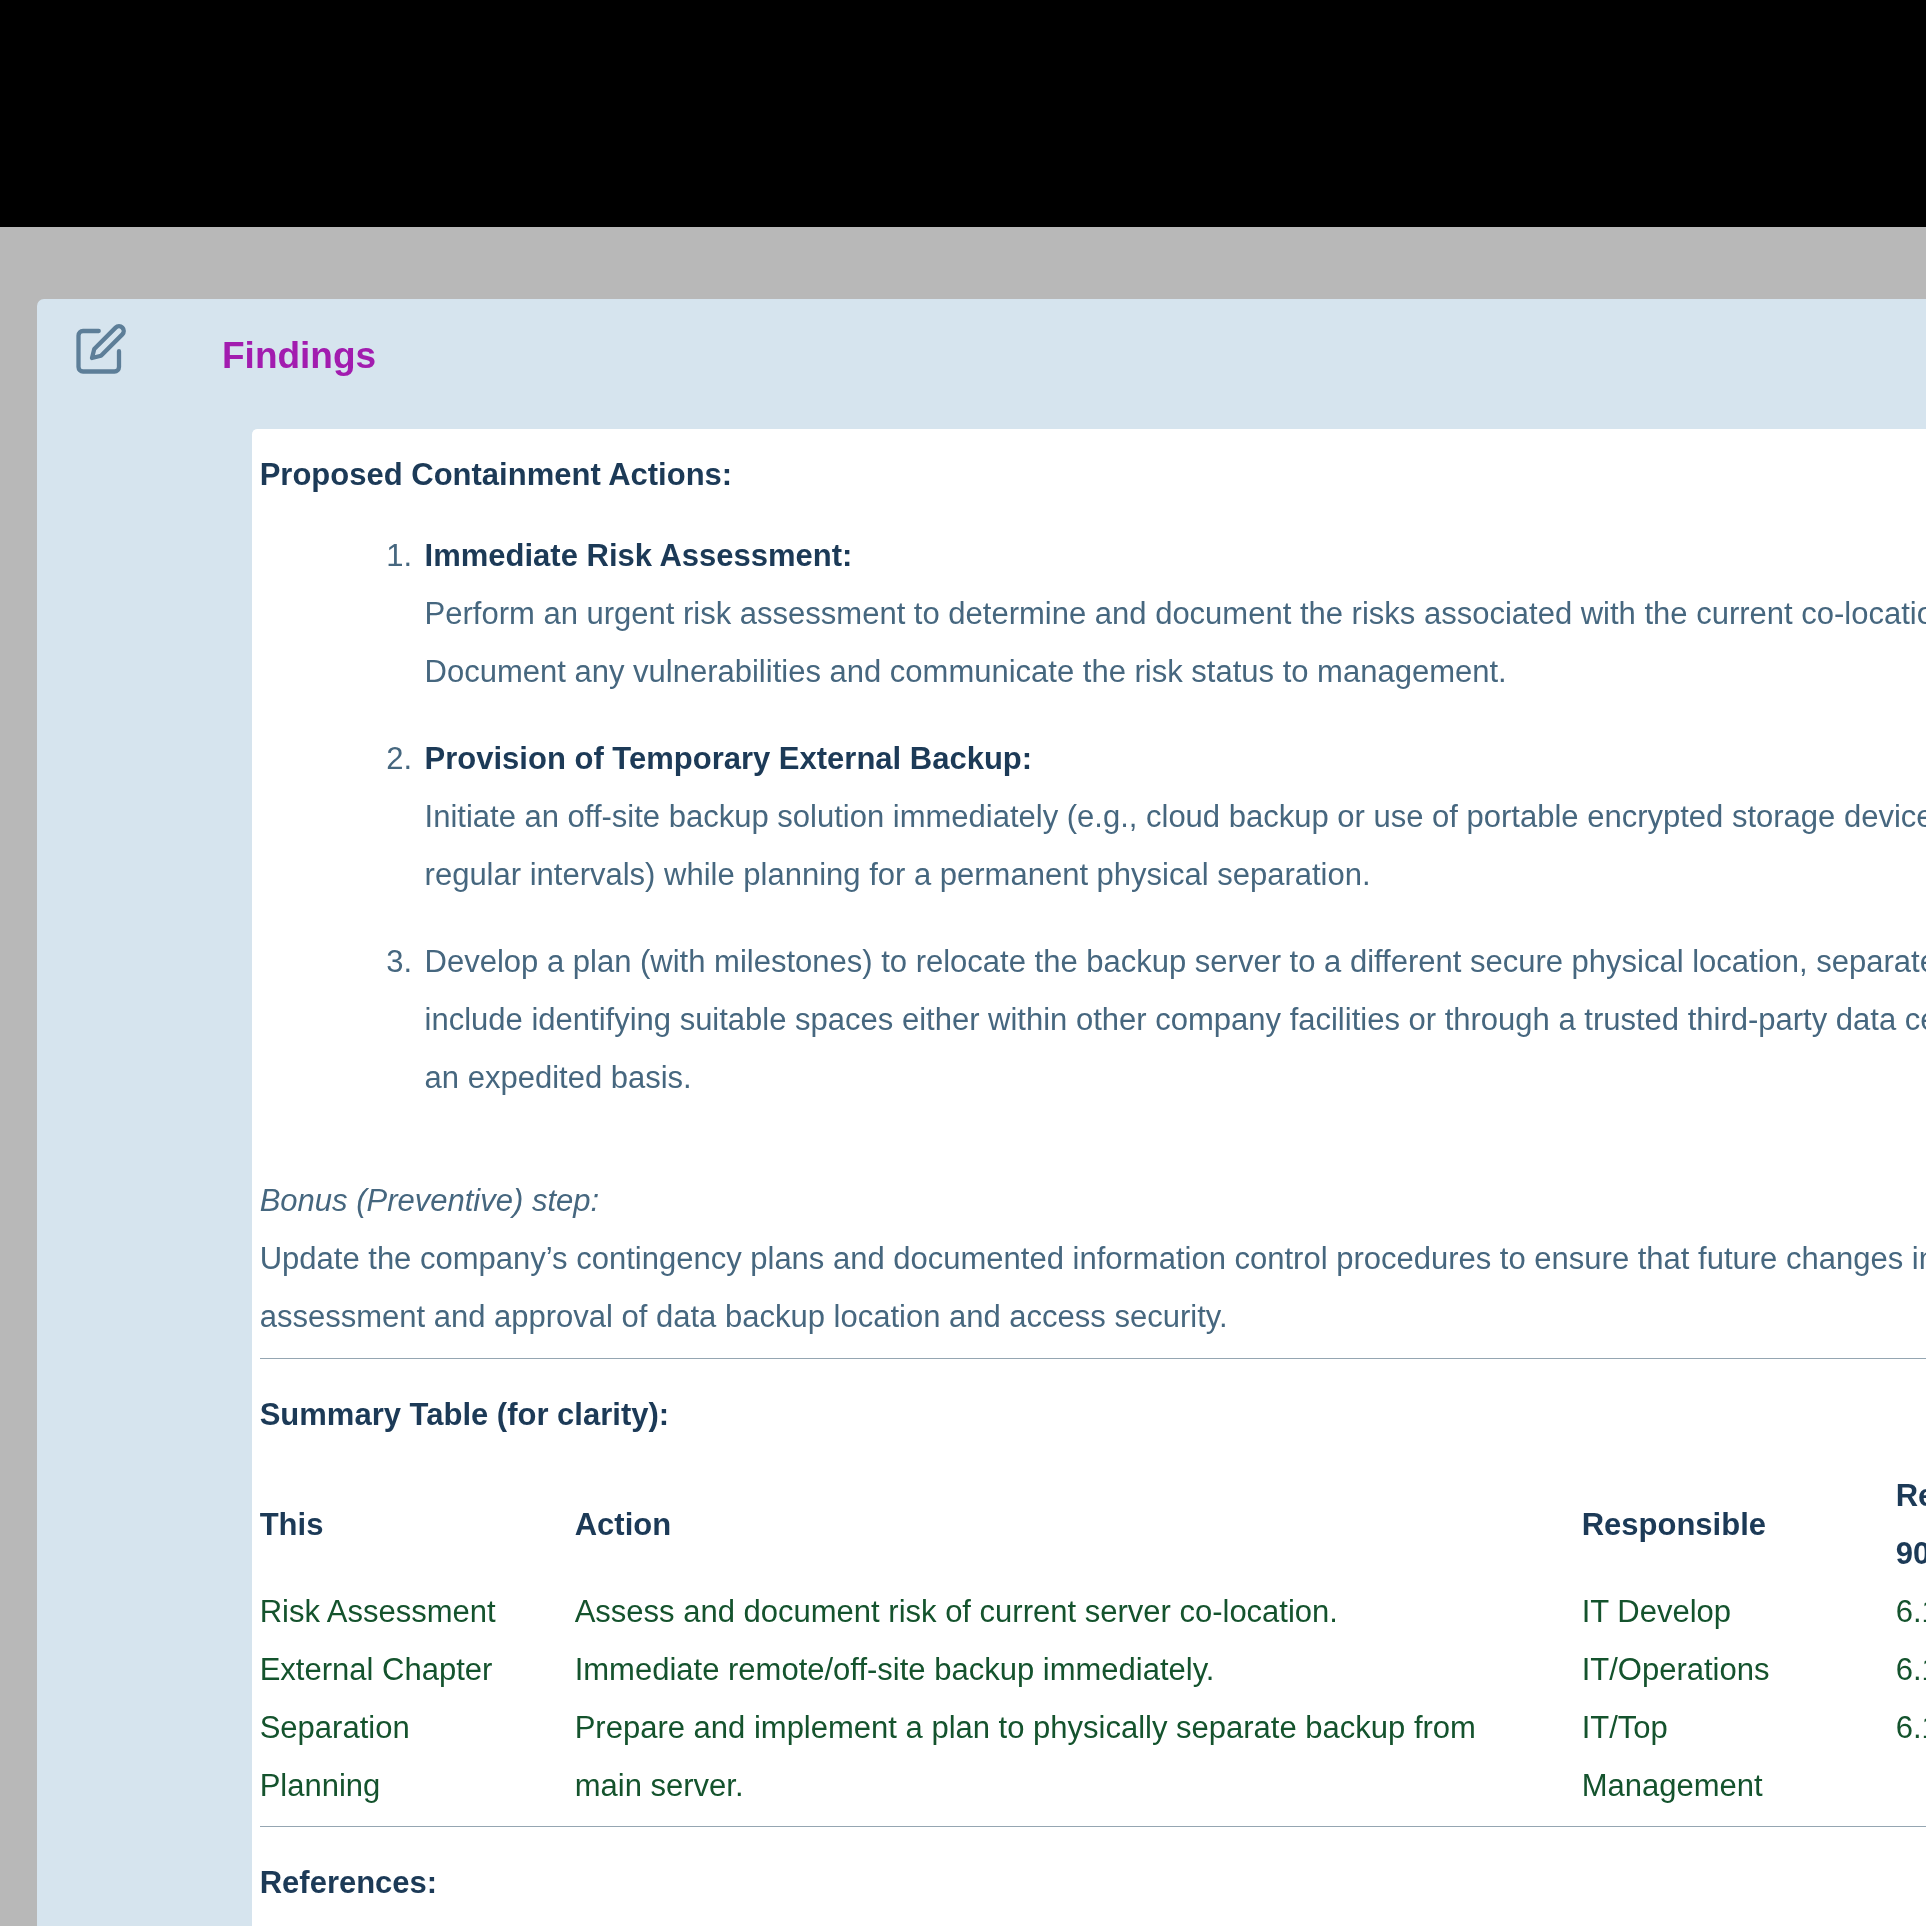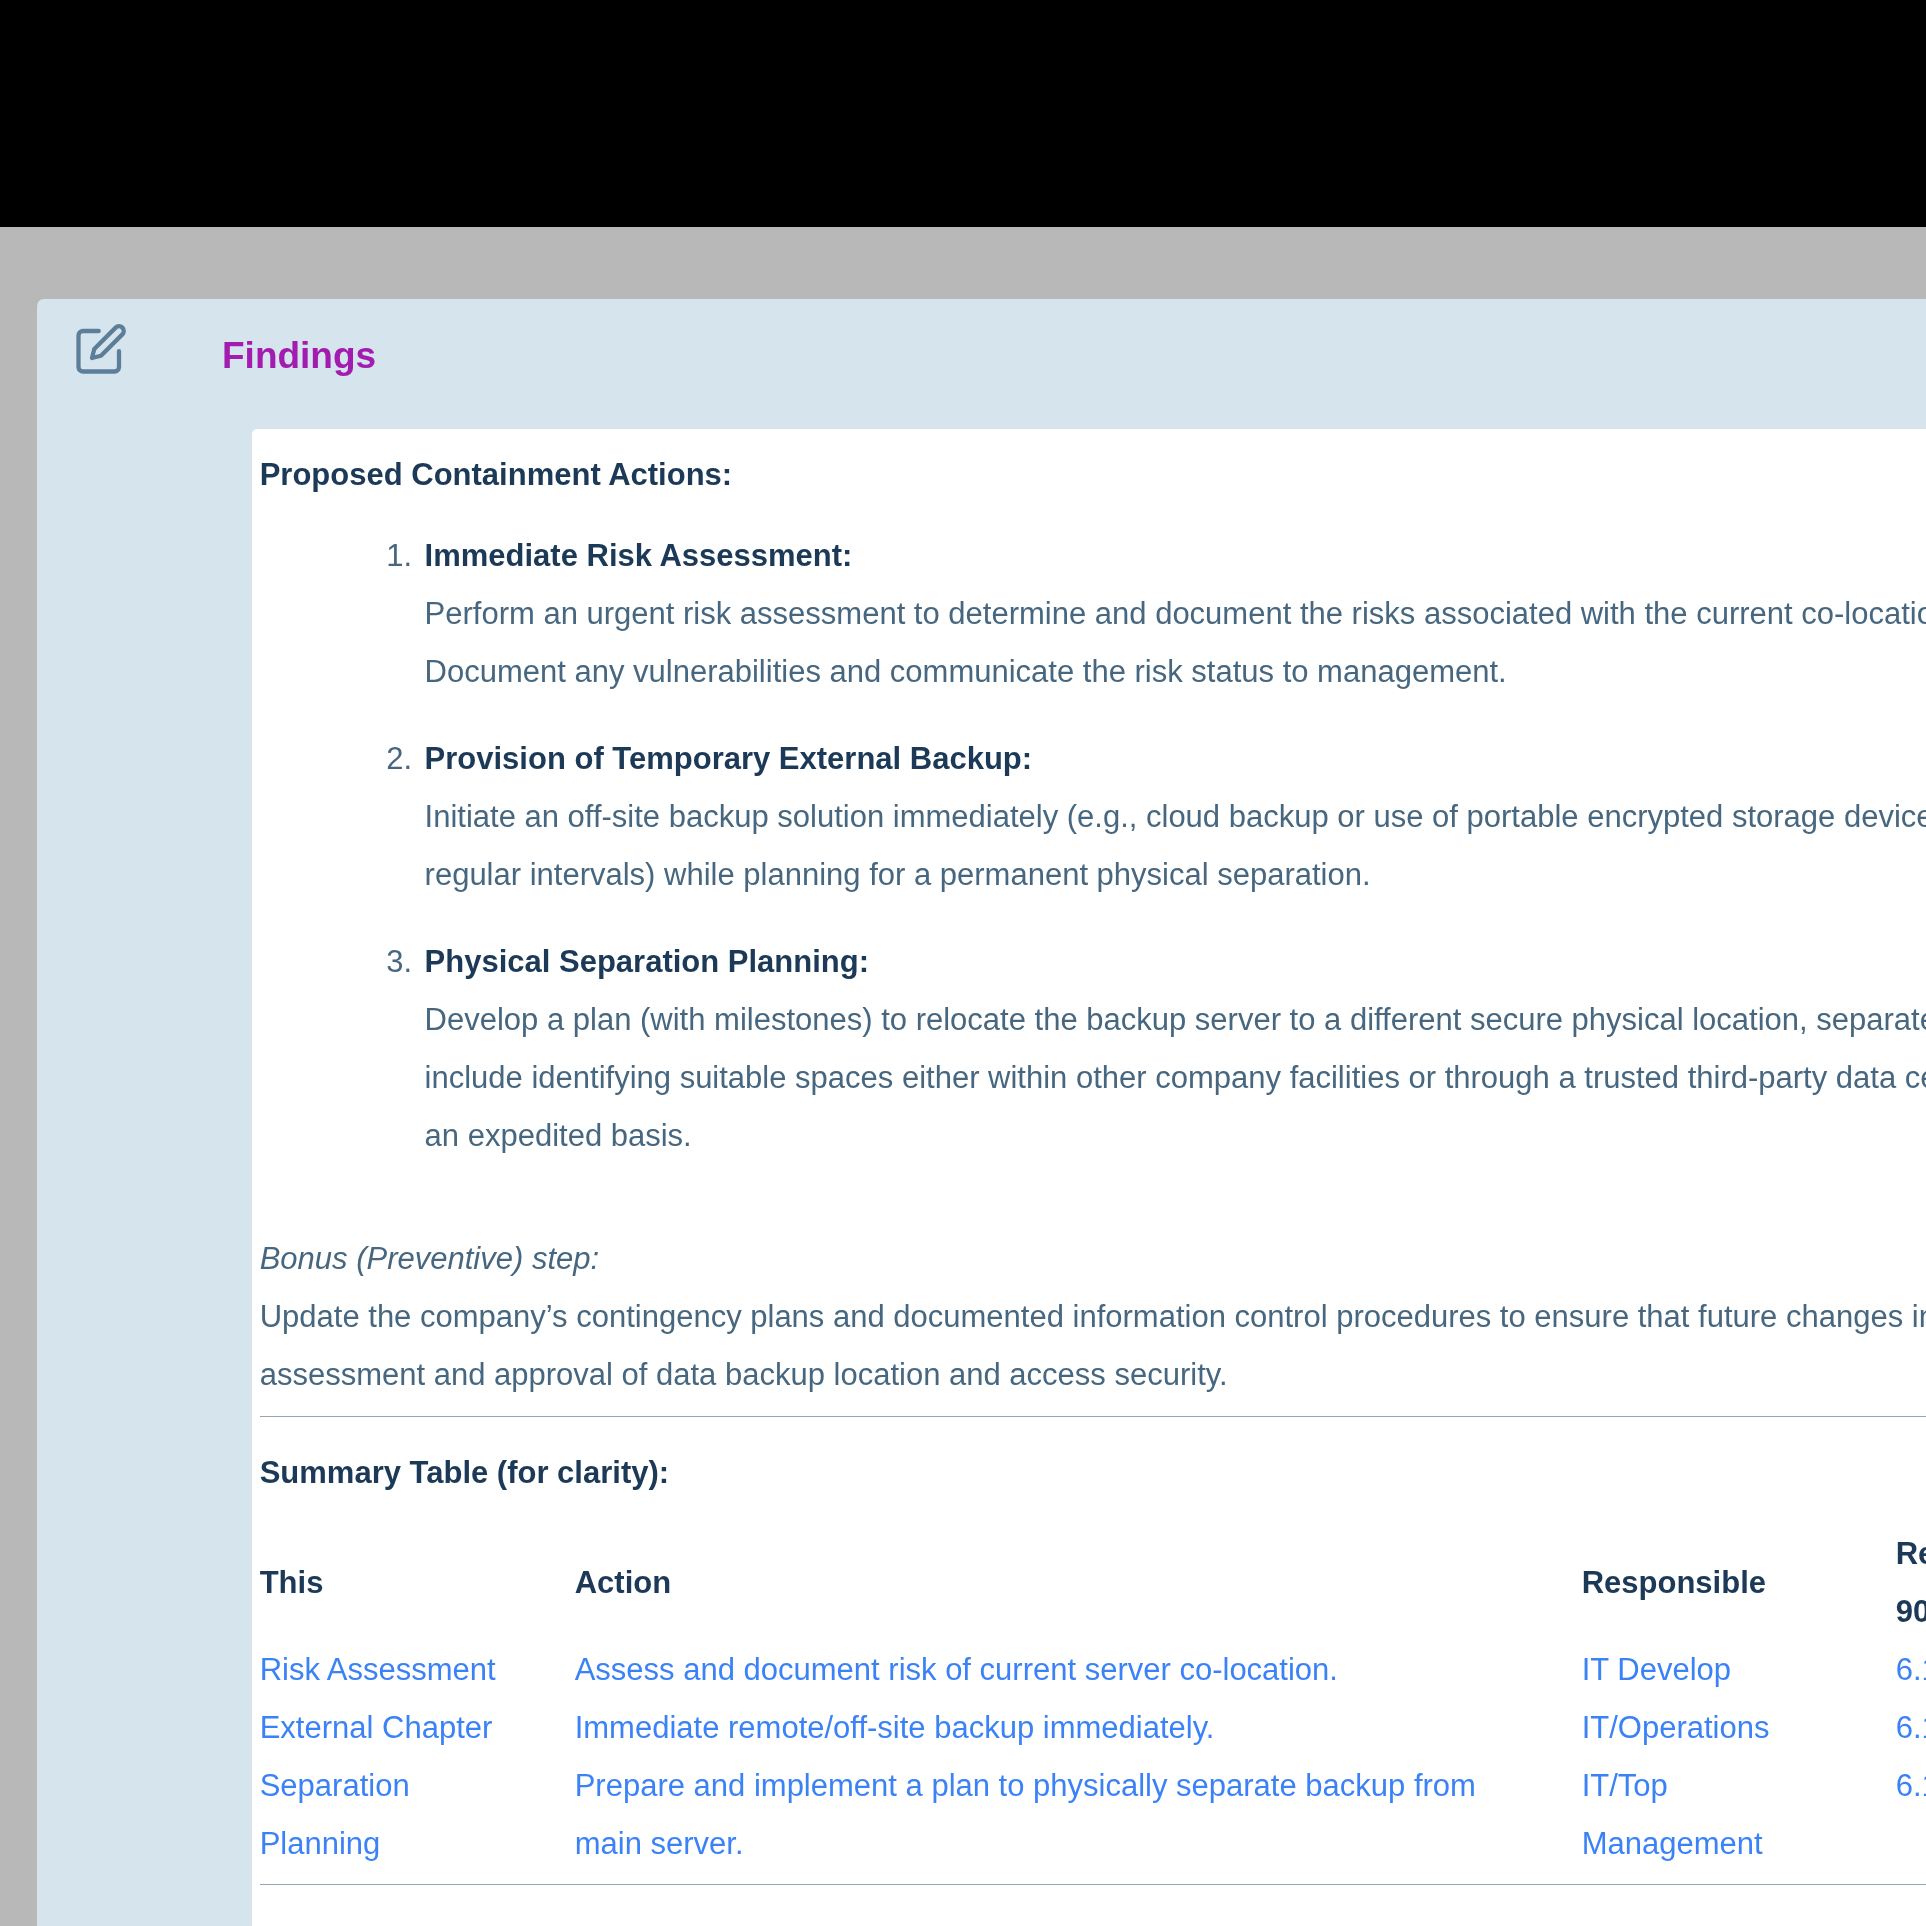--- a/index.html
+++ b/index.html
@@ -31,21 +31,21 @@
 
   hr.rule{border:none;border-top:1.5px solid #95a6b2;margin:11.6px 0 0 0;}
   .after-rule{margin-top:27px;}
 
   table.summary{border-collapse:collapse;table-layout:fixed;width:100%;margin-top:23px;}
   table.summary col.c0{width:315px;}
   table.summary col.c1{width:1007px;}
   table.summary col.c2{width:314px;}
   table.summary th{text-align:left;font-weight:700;color:#1c3a57;vertical-align:middle;padding:0 42px 0 0;}
   table.summary th:last-child{padding-right:15.4px;}
-  table.summary td{vertical-align:top;padding:0 42px 0 0;color:#3b82f6;margin-left:7px;}
+  table.summary td{vertical-align:top;padding:0 42px 0 0;color:#14532d;margin-left:7px;}
   table.summary td:last-child{padding-right:15.4px;}
 
   svg.stroke-ic{width:100%;height:100%;fill:none;stroke:currentColor;stroke-width:1.9;stroke-linecap:round;stroke-linejoin:round;}
 </style>
 </head>
 <body>
 
 <div class="stage">
   <div class="band band-top"></div>
 
@@ -68,21 +68,20 @@
         <ol class="actions">
           <li>
             <span class="action-title">Immediate Risk Assessment:</span>
             <p class="action-body">Perform an urgent risk assessment to determine and document the risks associated with the current co-location of the main and backup servers. Document any vulnerabilities and communicate the risk status to management.</p>
           </li>
           <li>
             <span class="action-title">Provision of Temporary External Backup:</span>
             <p class="action-body">Initiate an off-site backup solution immediately (e.g., cloud backup or use of portable encrypted storage devices moved to a remote location at regular intervals) while planning for a permanent physical separation.</p>
           </li>
           <li>
-            <span class="action-title">Physical Separation Planning:</span>
             <p class="action-body">Develop a plan (with milestones) to relocate the backup server to a different secure physical location, separate from the main server. This may include identifying suitable spaces either within other company facilities or through a trusted third-party data center, and scheduling the move on an expedited basis.</p>
           </li>
         </ol>
 
         <p class="bonus-label">Bonus (Preventive) step:</p>
         <p class="bonus-body">Update the company’s contingency plans and documented information control procedures to ensure that future changes in IT infrastructure always include assessment and approval of data backup location and access security.</p>
 
         <hr class="rule">
 
         <p class="section-heading after-rule">Summary Table (for clarity):</p>

